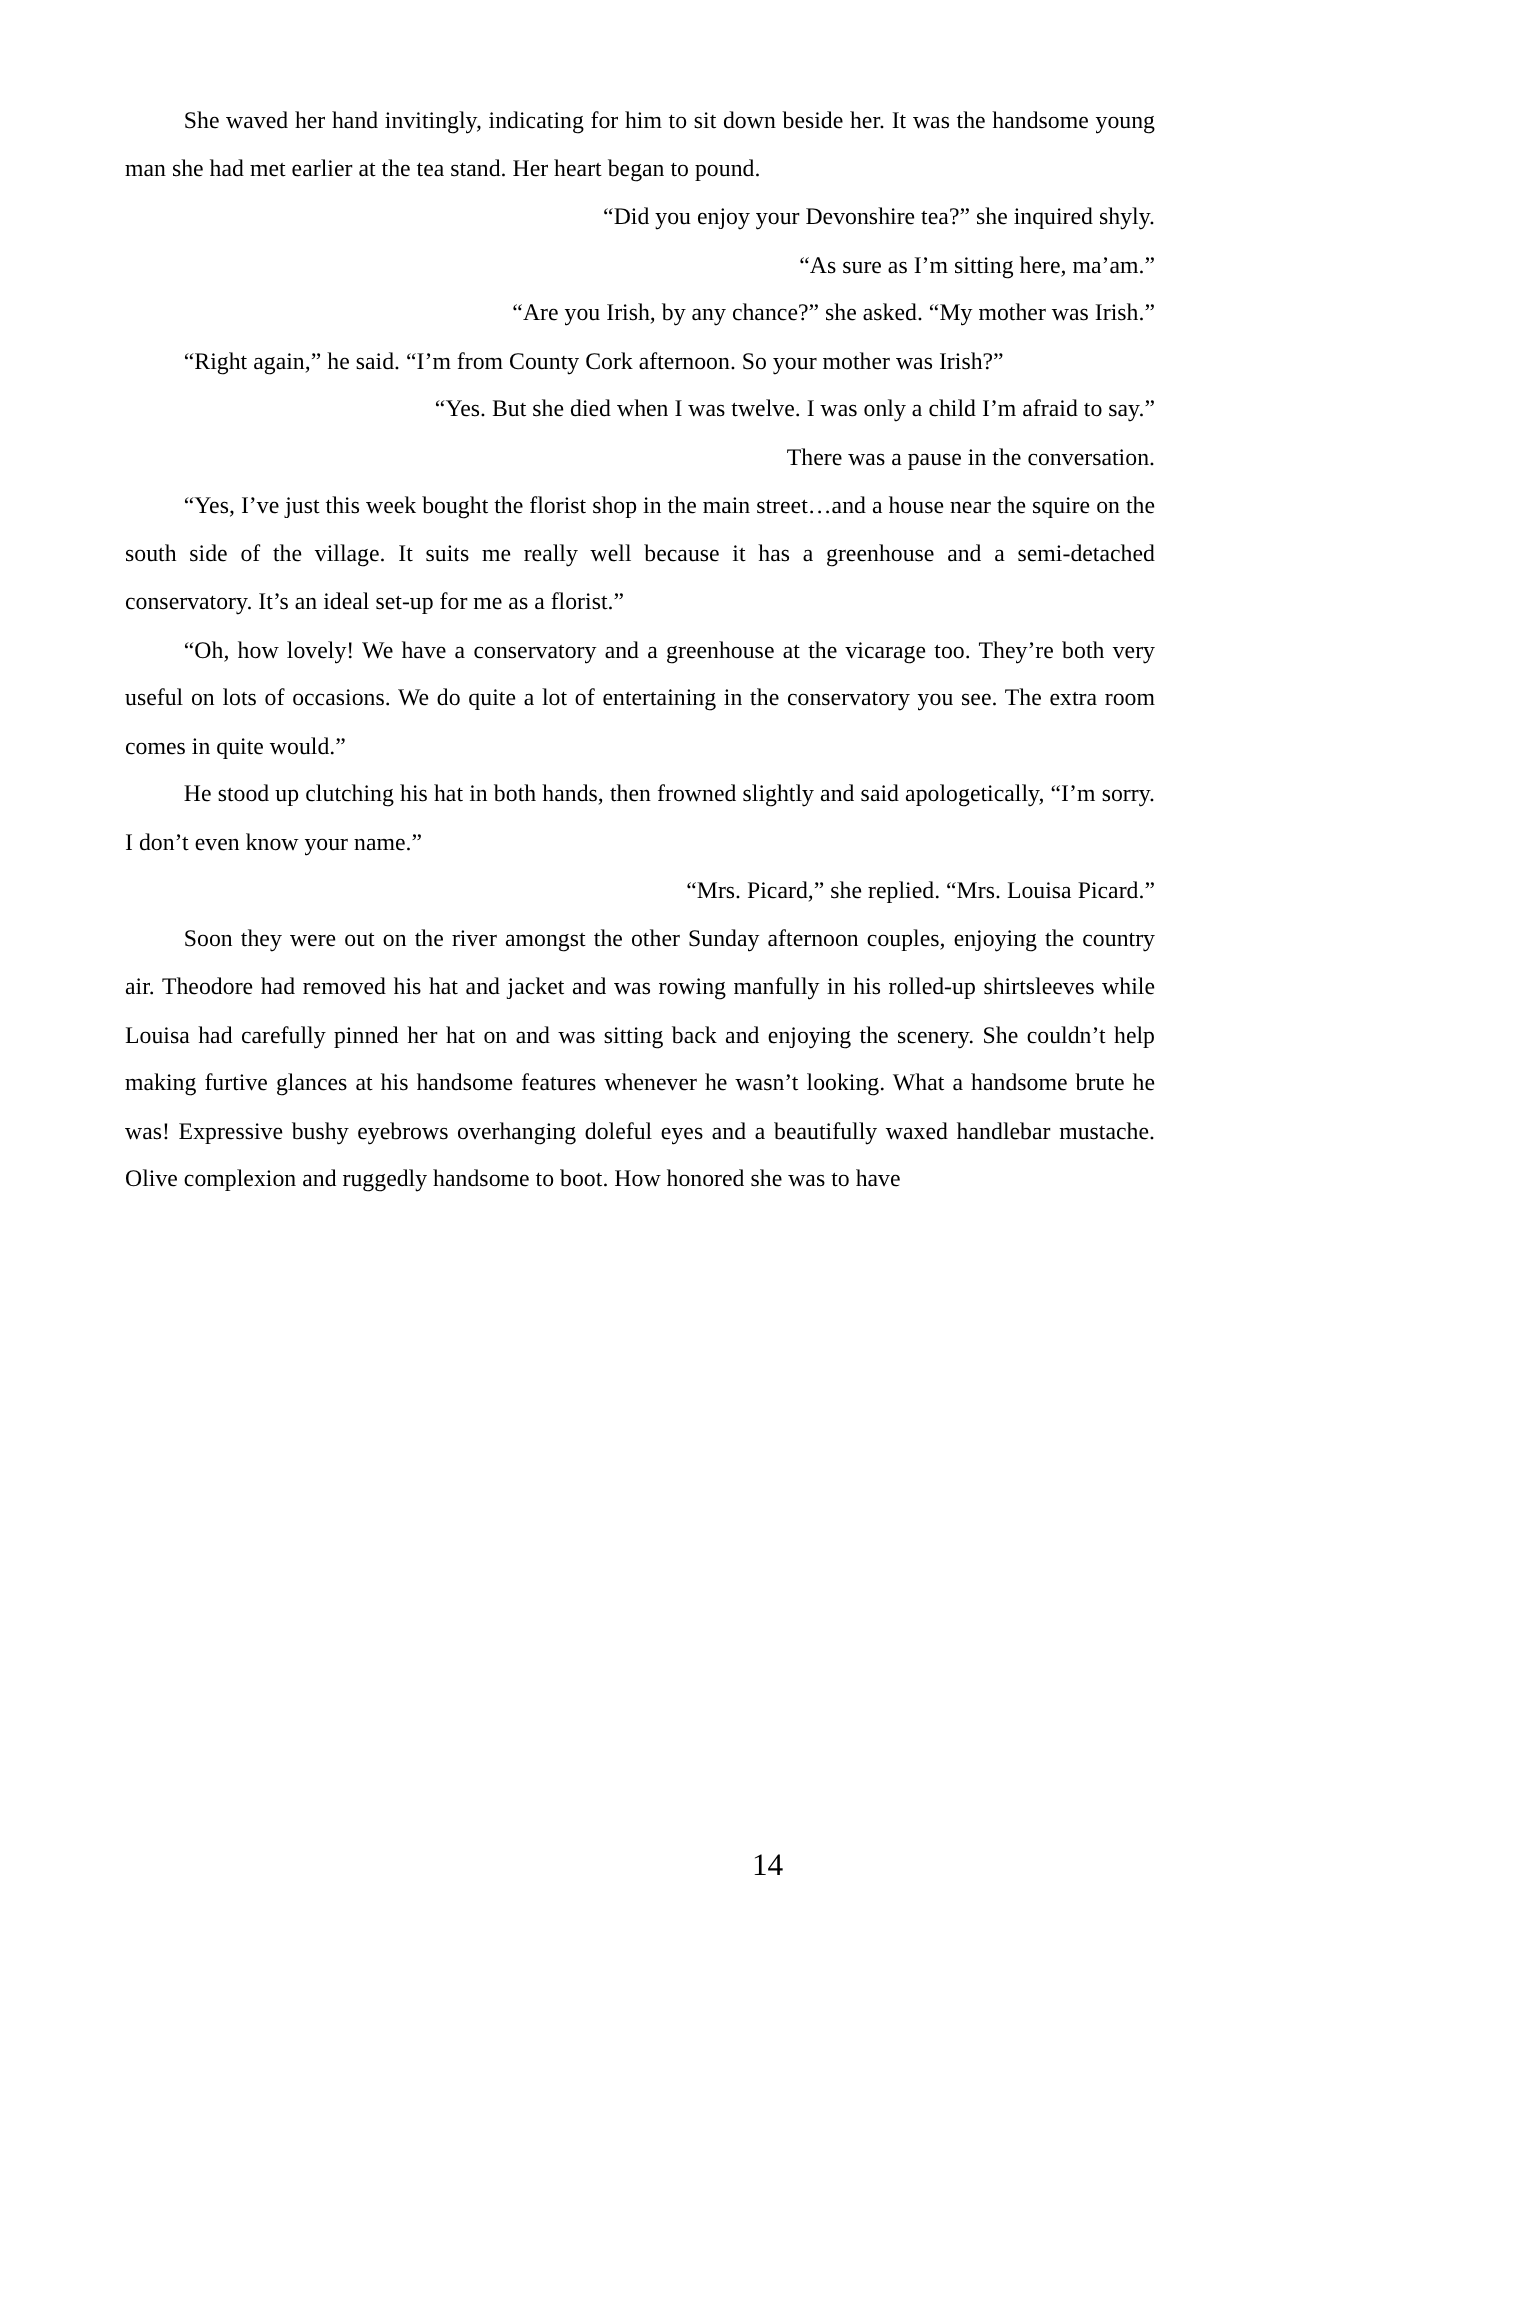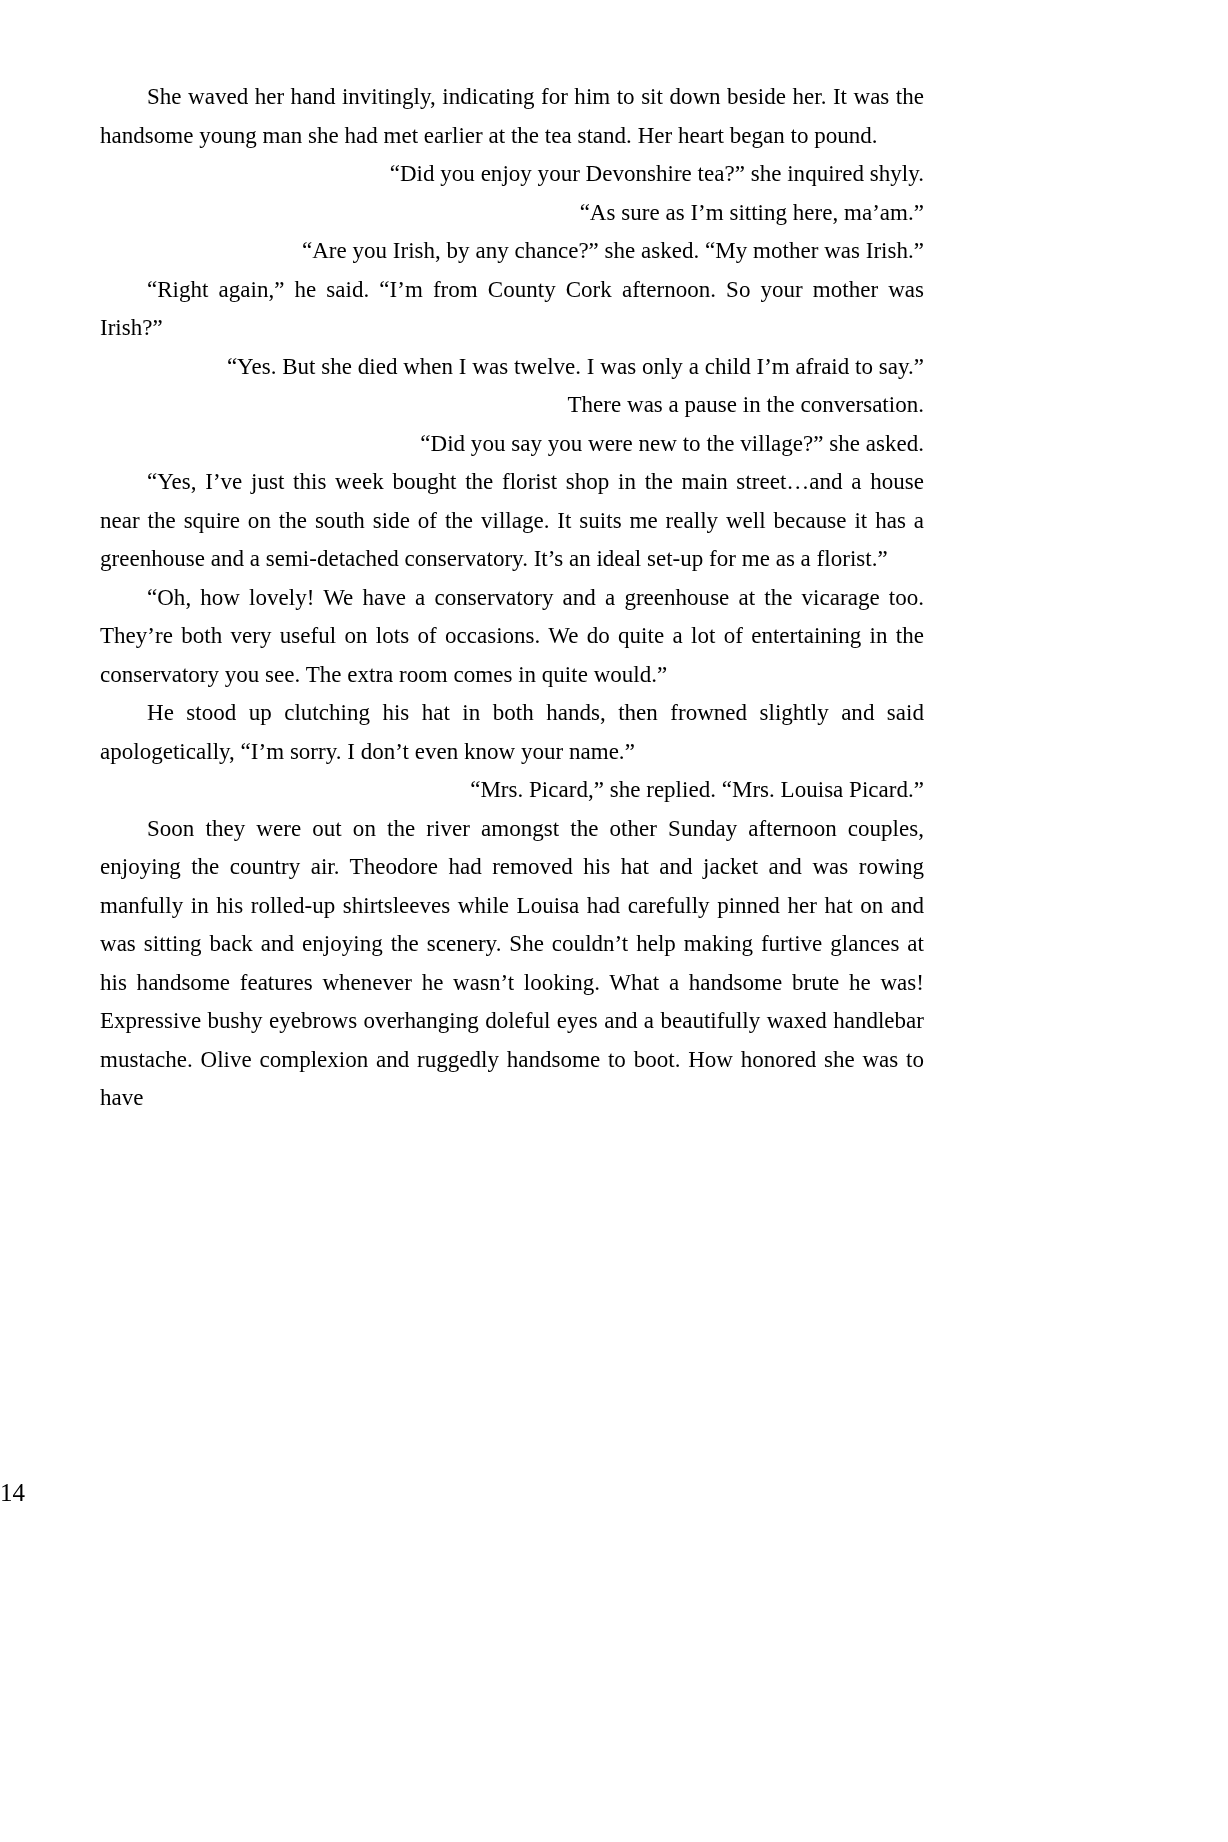--- a/index.html
+++ b/index.html
@@ -26,56 +26,55 @@
     position: absolute;
     left: 100px;
     top: 78px;
     width: 824px;
   }
   p.para {
     margin: 0;
     text-align: justify;
     text-justify: inter-word;
     text-indent: 47px;
-    font-size: 23px;
+    font-size: 19px;
     line-height: 38.5px;
     letter-spacing: 0.02px;
     word-spacing: 0px;
     hyphens: none;
     -webkit-hyphens: none;
   }
   
   p.para.short {
     text-align: right;
   }
   .page-number {
     position: absolute;
     left: 0;
     top: 1478px;
     width: 1228px;
-    text-align: left;
+    text-align: center;
     font-size: 25px;
     line-height: 30px;
     font-family: "Liberation Serif", "DejaVu Serif", serif;
   }
 </style>
 </head>
 <body>
 
 <div class="page">
 
   <div class="text-column">
     <p class="para">She waved her hand invitingly, indicating for him to sit down beside her. It was the handsome young man she had met earlier at the tea stand. Her heart began to pound.</p>
     <p class="para short">“Did you enjoy your Devonshire tea?” she inquired shyly.</p>
     <p class="para short">“As sure as I’m sitting here, ma’am.”</p>
     <p class="para short">“Are you Irish, by any chance?” she asked. “My mother was Irish.”</p>
     <p class="para">“Right again,” he said. “I’m from County Cork afternoon. So your mother was Irish?”</p>
     <p class="para short">“Yes. But she died when I was twelve. I was only a child I’m afraid to say.”</p>
     <p class="para short">There was a pause in the conversation.</p>
-    <p class="para short">“Did you say you were new to the village?” she asked.</p>
     <p class="para">“Yes, I’ve just this week bought the florist shop in the main street…and a house near the squire on  the south side of the village. It suits me really well because it has a greenhouse and a semi-detached conservatory. It’s an ideal set-up for me as a florist.”</p>
     <p class="para">“Oh, how lovely! We have a conservatory and a greenhouse at the vicarage too. They’re both very useful on lots of occasions. We do quite a lot of entertaining in the conservatory you see. The extra room comes in quite would.”</p>
     <p class="para">He stood up clutching his hat in both hands, then frowned slightly and said apologetically, “I’m sorry. I don’t even know your name.”</p>
     <p class="para short">“Mrs. Picard,” she replied. “Mrs. Louisa Picard.”</p>
     <p class="para">Soon they were out on the river amongst the other Sunday afternoon couples, enjoying the country air. Theodore had removed his hat and jacket and was rowing manfully in his rolled-up shirtsleeves while Louisa had carefully pinned her hat on and was sitting back and enjoying the scenery. She couldn’t help making furtive glances at his handsome features whenever he wasn’t looking. What a handsome brute he was! Expressive bushy eyebrows overhanging doleful eyes and a beautifully waxed handlebar mustache. Olive complexion and ruggedly handsome to boot. How honored she was to have</p>
   </div>
 
   <div class="page-number">14</div>
 
 </div>

